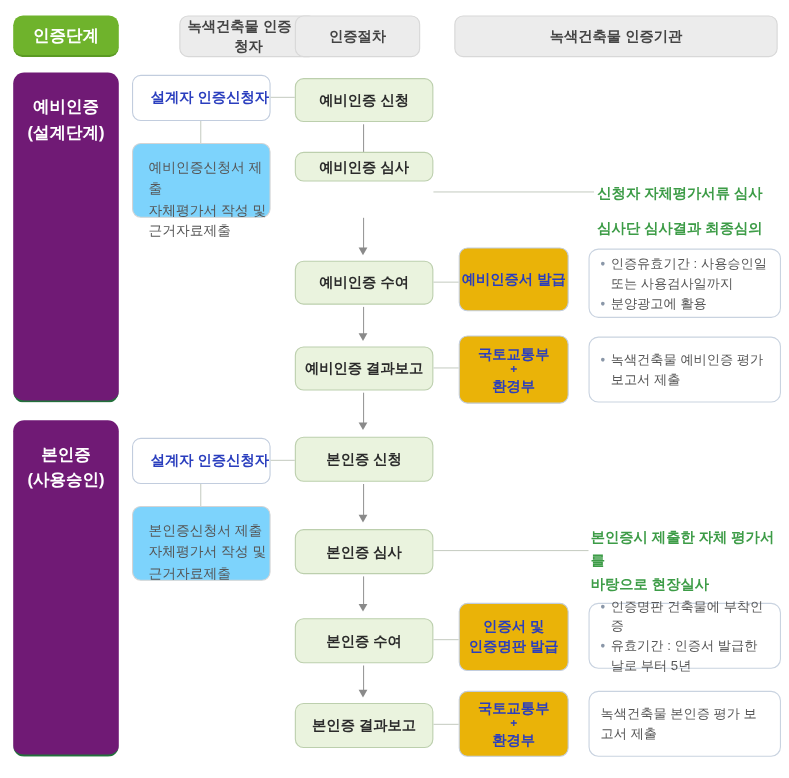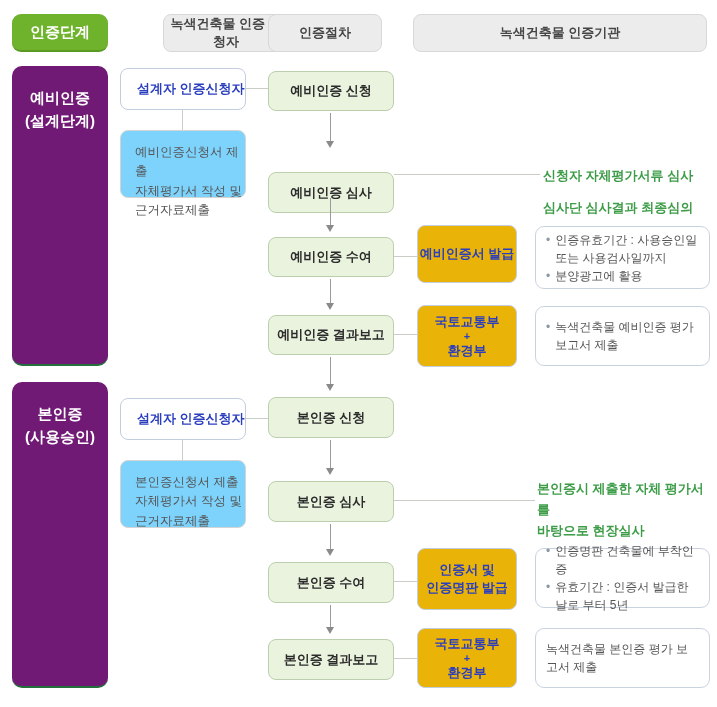--- a/index.html
+++ b/index.html
@@ -42,21 +42,21 @@
   <div class="hline" style="left:246px;top:88px;width:22px;"></div>
   <div class="vline" style="left:182px;top:110px;height:20px;"></div>
   <div class="box desc-box" style="left:120px;top:130px;width:126px;height:68px;">
     <div>예비인증신청서 제출</div>
     <div>자체평가서 작성 및</div>
     <div>근거자료제출</div>
   </div>
 
   <div class="box step-box" style="left:268px;top:71px;width:126px;height:40px;">예비인증 신청</div>
   <div class="arrow" style="left:330px;top:113px;height:33px;"></div>
-  <div class="box step-box" style="left:268px;top:172px;width:126px;height:41px;">예비인증 심사</div>
+  <div class="box step-box" style="left:268px;top:138px;width:126px;height:27px;">예비인증 심사</div>
   <div class="arrow" style="left:330px;top:198px;height:32px;"></div>
   <div class="box step-box" style="left:268px;top:237px;width:126px;height:40px;">예비인증 수여</div>
   <div class="arrow" style="left:330px;top:279px;height:29px;"></div>
   <div class="box step-box" style="left:268px;top:315px;width:126px;height:40px;">예비인증 결과보고</div>
   <div class="arrow" style="left:330px;top:357px;height:32px;"></div>
 
   <div class="hline" style="left:394px;top:174px;width:146px;"></div>
   <div class="green-note" style="left:543px;top:166px;">신청자 자체평가서류 심사</div>
   <div class="green-note" style="left:543px;top:198px;">심사단 심사결과 최종심의</div>
 

